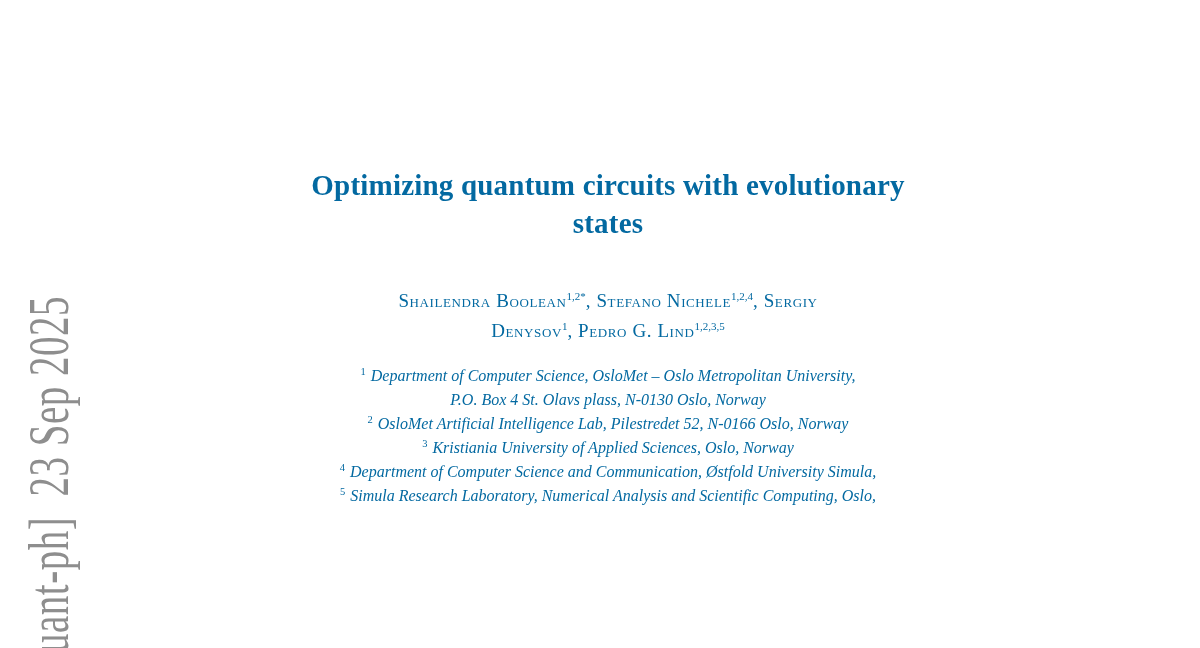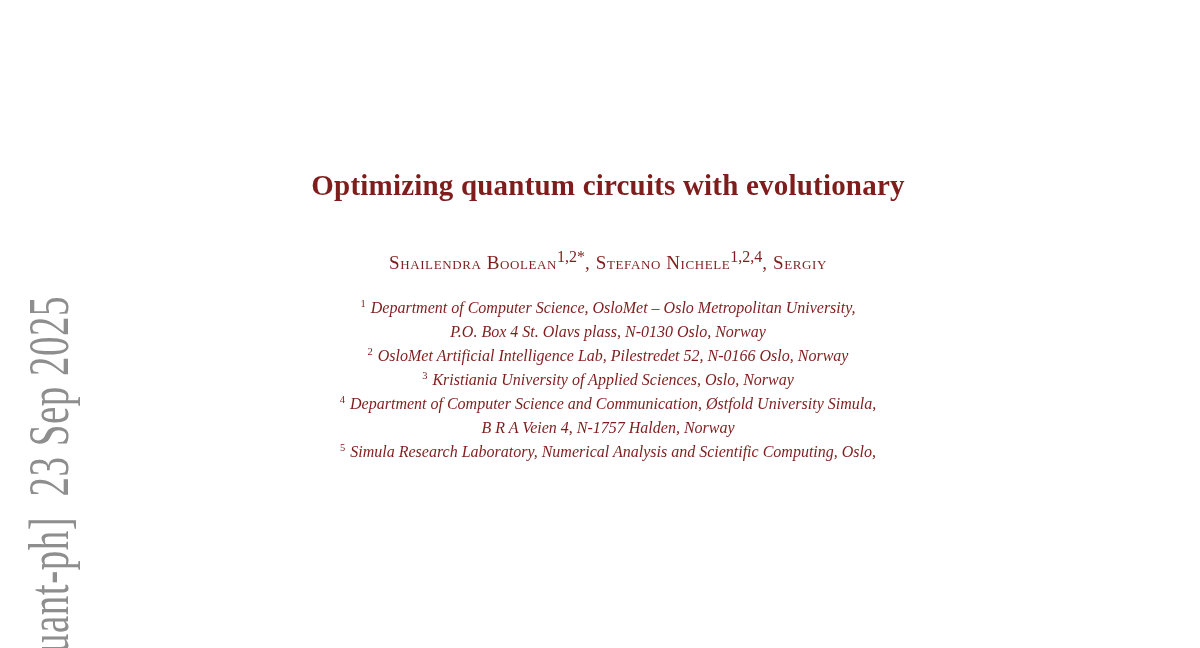--- a/index.html
+++ b/index.html
@@ -43,21 +43,21 @@
 
   .authors {
     margin-top: 44px;
     font-size: 19px;
     line-height: 30px;
     font-variant: small-caps;
     letter-spacing: 0.6px;
   }
   .authors sup {
     font-variant: normal;
-    font-size: 16px;
+    font-size: 11px;
     line-height: 0;
     letter-spacing: 0;
   }
 
   .affiliations {
     margin-top: 18px;
     font-size: 16px;
     line-height: 24px;
     font-style: italic;
   }
@@ -66,33 +66,34 @@
     font-size: 10.5px;
     line-height: 0;
     margin-right: 5px;
   }
 </style>
 </head>
 <body style="background: rgb(255, 255, 255);">
 
 <div class="watermark" style="color: rgb(142, 142, 142);">uant-ph]  23 Sep 2025</div>
 
-<div class="page-column" style="color: #7f1d1d;">
+<div class="page-column" style="color: #0369a1;">
 
   <h1 class="paper-title">
     <div>Optimizing quantum circuits with evolutionary</div>
+    <div>states</div>
   </h1>
 
   <div class="authors">
     <div><span>Shailendra Boolean</span><sup>1,2*</sup><span>, Stefano Nichele</span><sup>1,2,4</sup><span>, Sergiy</span></div>
+    <div><span>Denysov</span><sup>1</sup><span>, Pedro G. Lind</span><sup>1,2,3,5</sup></div>
   </div>
 
   <div class="affiliations">
     <div><sup>1</sup><span>Department of Computer Science, OsloMet – Oslo Metropolitan University,</span></div>
     <div><span>P.O. Box 4 St. Olavs plass, N-0130 Oslo, Norway</span></div>
     <div><sup>2</sup><span>OsloMet Artificial Intelligence Lab, Pilestredet 52, N-0166 Oslo, Norway</span></div>
     <div><sup>3</sup><span>Kristiania University of Applied Sciences, Oslo, Norway</span></div>
     <div><sup>4</sup><span>Department of Computer Science and Communication, Østfold University Simula,</span></div>
-    <div><span>B R A Veien 4, N-1757 Halden, Norway</span></div>
     <div><sup>5</sup><span>Simula Research Laboratory, Numerical Analysis and Scientific Computing, Oslo,</span></div>
   </div>
 
 </div>
 
 </body></html>

